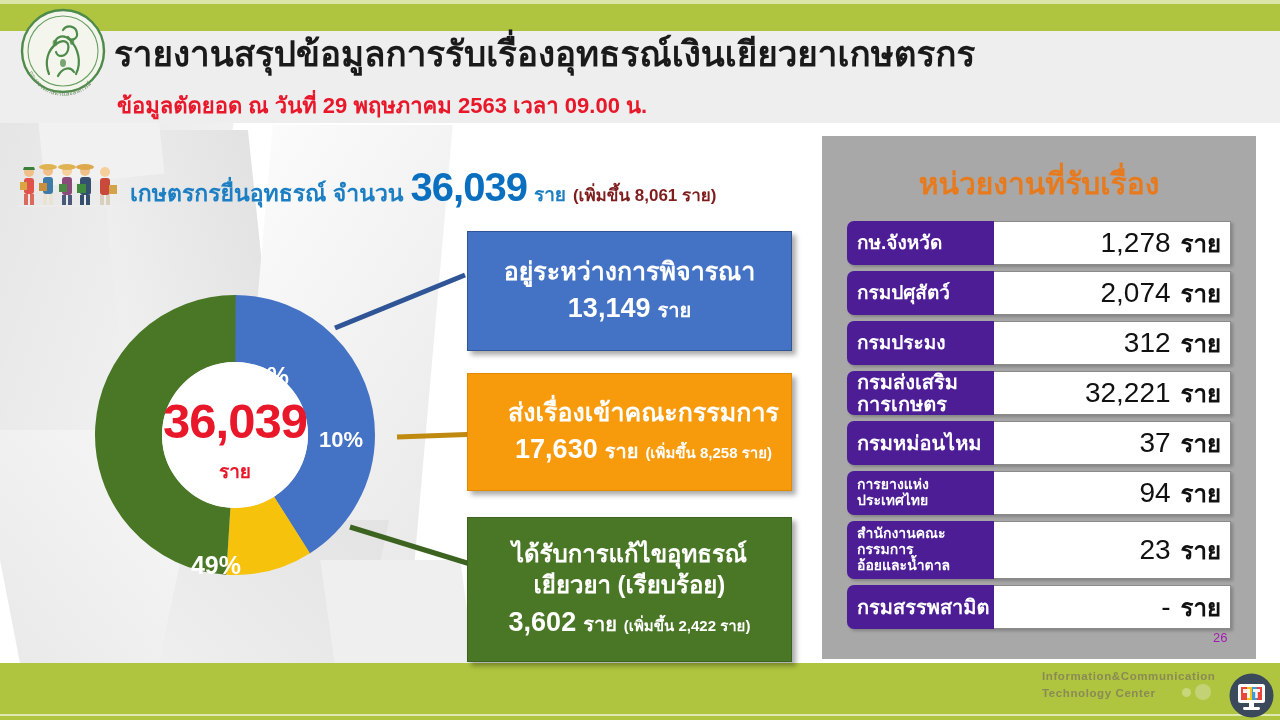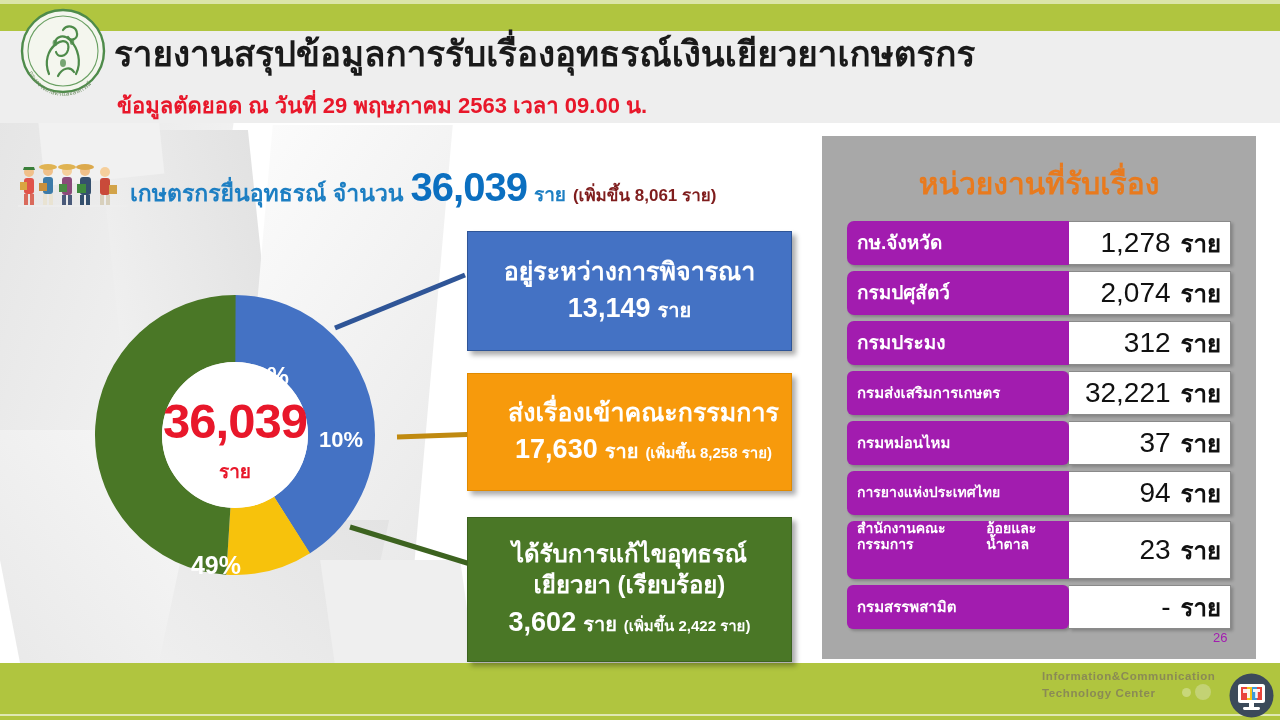--- a/index.html
+++ b/index.html
@@ -85,28 +85,28 @@
 
   
   .panel{position:absolute;left:822px;top:136px;width:434px;height:523px;background:#a8a8a8;z-index:5;}
   .panel-title{
     position:absolute;left:822px;top:160px;width:434px;text-align:center;z-index:6;
     font-size:30px;font-weight:bold;color:#e87a1e;
   }
   .tbl{position:absolute;left:847px;top:221px;width:384px;z-index:6;}
   .trow{display:flex;align-items:stretch;margin-bottom:6px;height:44px;}
   .tname{
-    width:222px;background:#a21caf;border-radius:7px 0 0 7px;
+    width:147px;background:#4c1d95;border-radius:7px 0 0 7px;
     display:flex;align-items:center;padding-left:10px;box-sizing:border-box;
     color:#ffffff;font-weight:bold;font-size:19px;line-height:1.12;
     box-shadow:2px 2px 3px rgba(0,0,0,.22);
   }
-  .tname.sm{font-size:15px;border-radius:6px;}
+  .tname.sm{font-size:20px;}
   .tname.xs{font-size:14px;}
-  .tname.two{flex-direction:row;align-items:flex-start;justify-content:center;}
+  .tname.two{flex-direction:column;align-items:flex-start;justify-content:center;}
   .tval{
     flex:1;background:#ffffff;border:1px solid #8a8a8a;border-left:none;
     display:flex;align-items:center;justify-content:flex-end;
     padding-right:9px;box-sizing:border-box;gap:10px;
     box-shadow:2px 2px 3px rgba(0,0,0,.22);
   }
   .tv-num{font-size:28px;font-weight:normal;color:#111111;}
   .tv-unit{font-size:24px;font-weight:bold;color:#111111;}
   .trow.tall{height:58px;}
 

